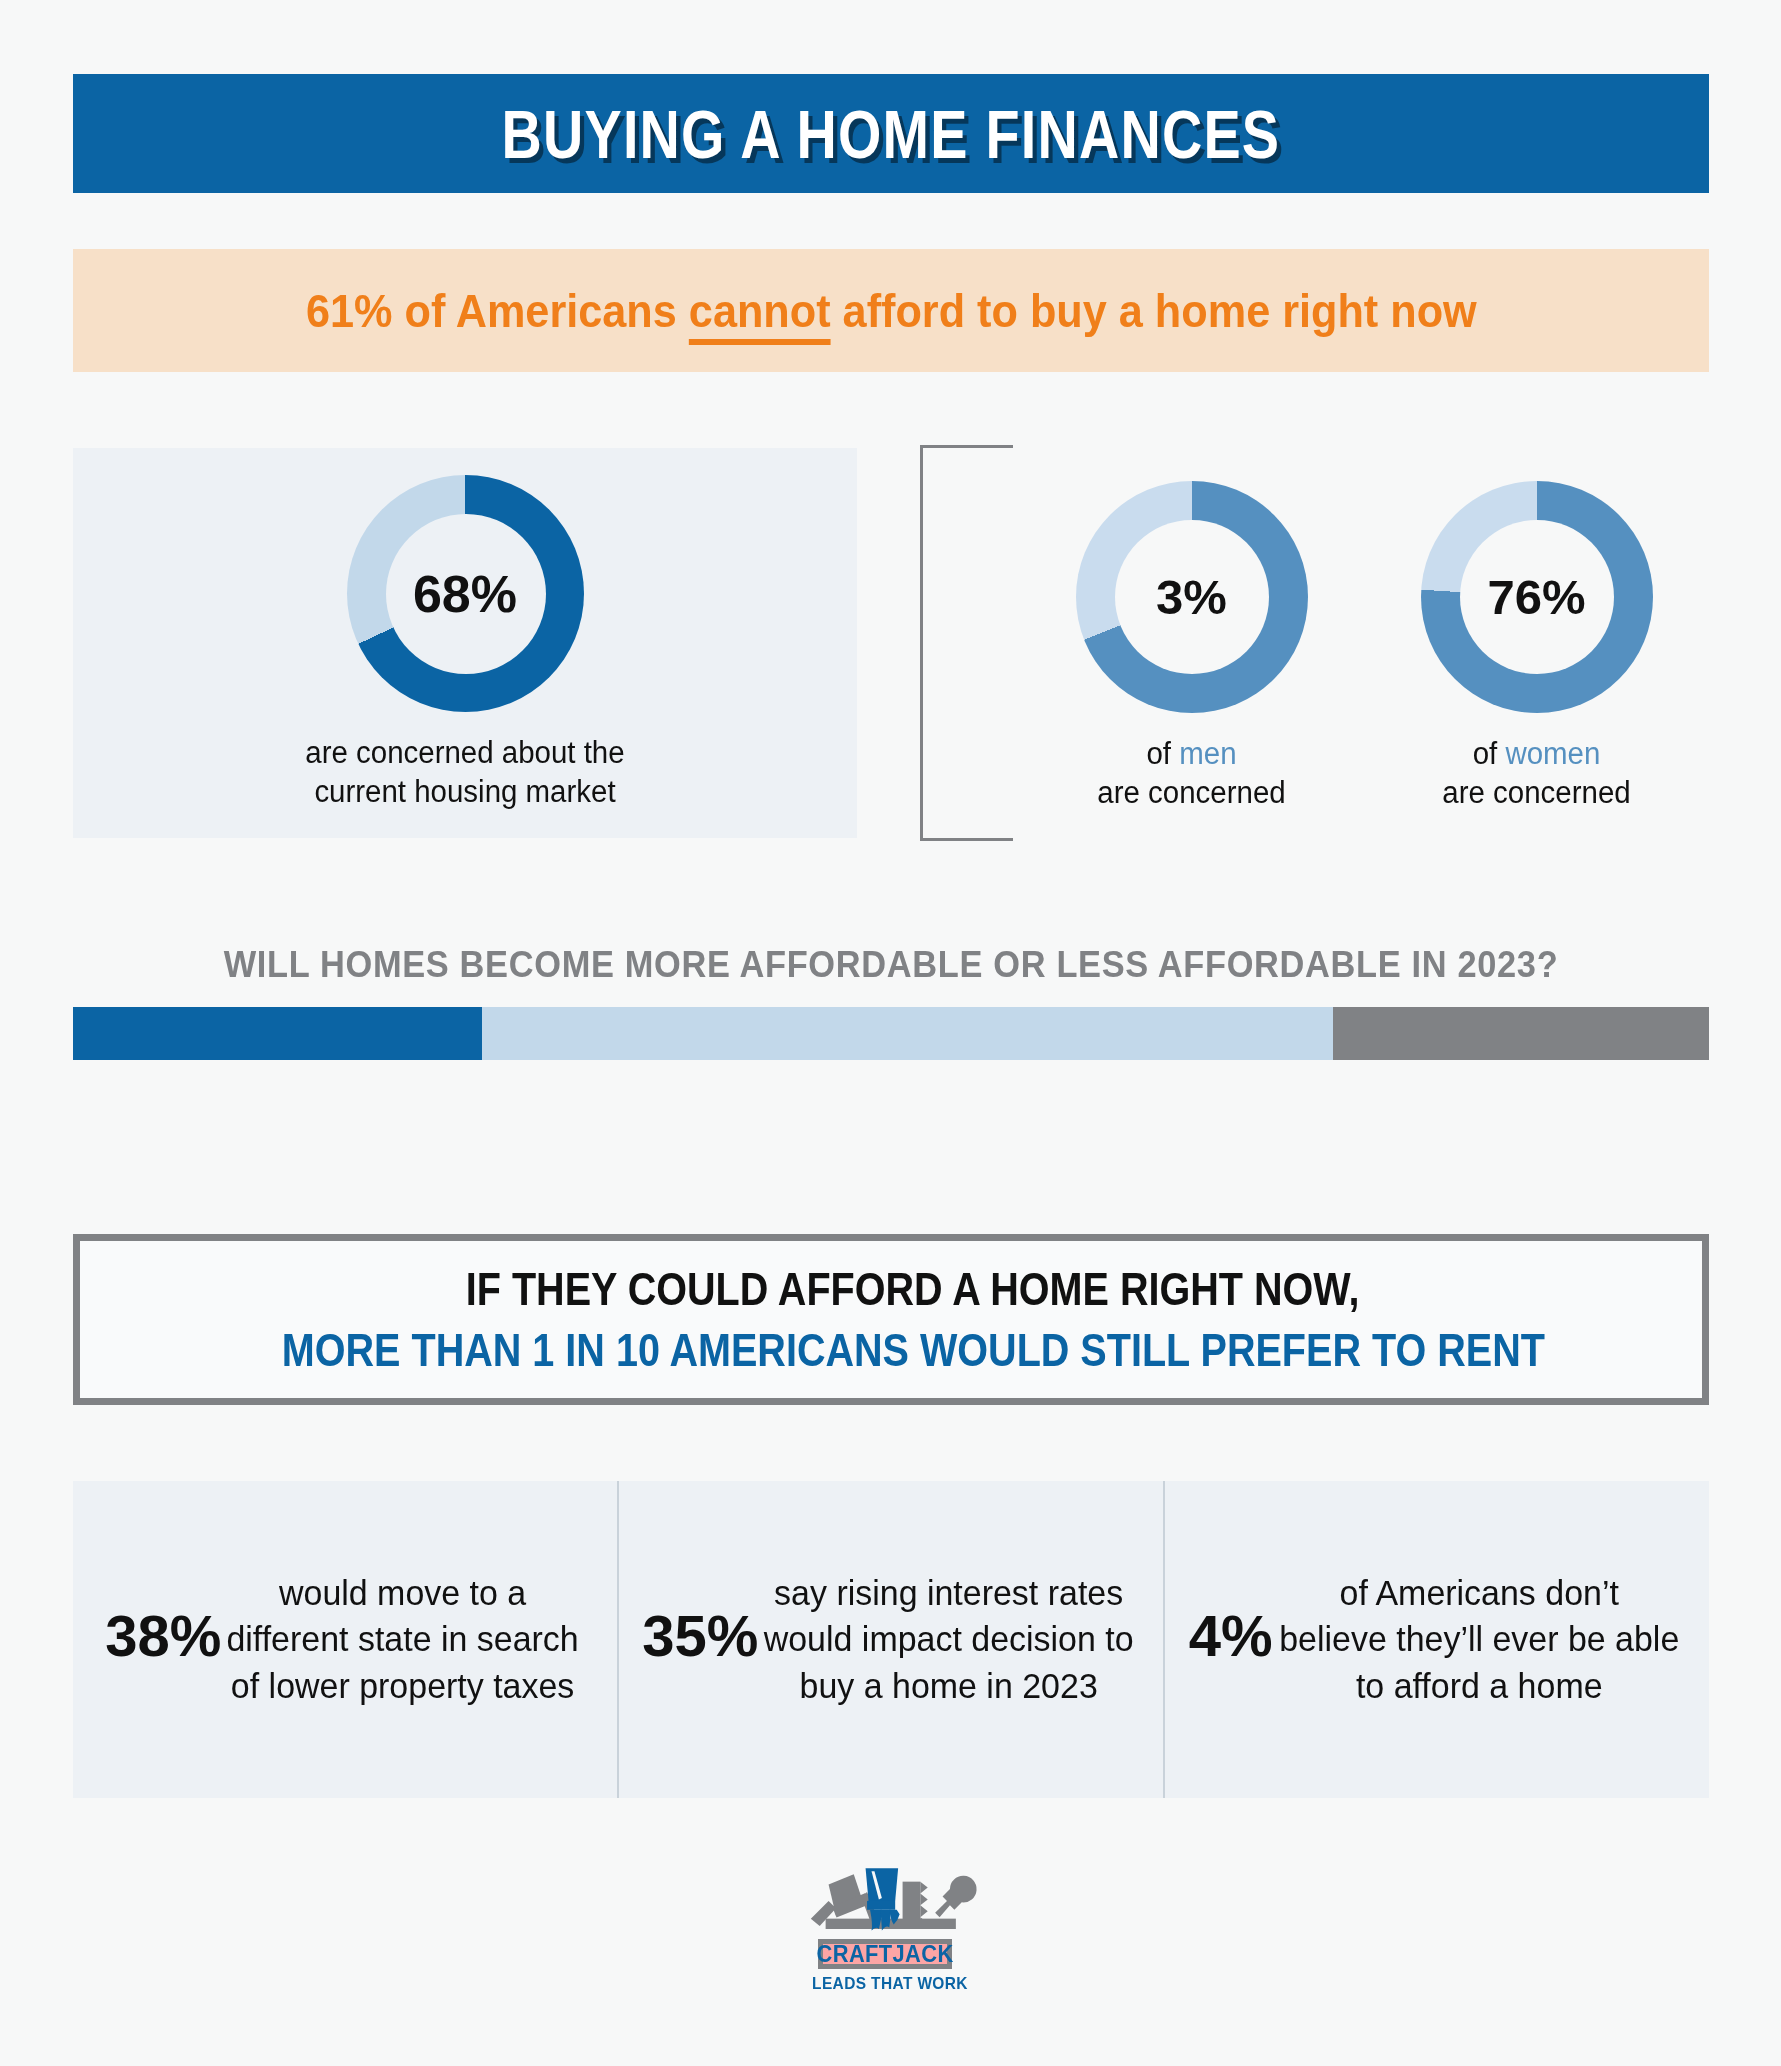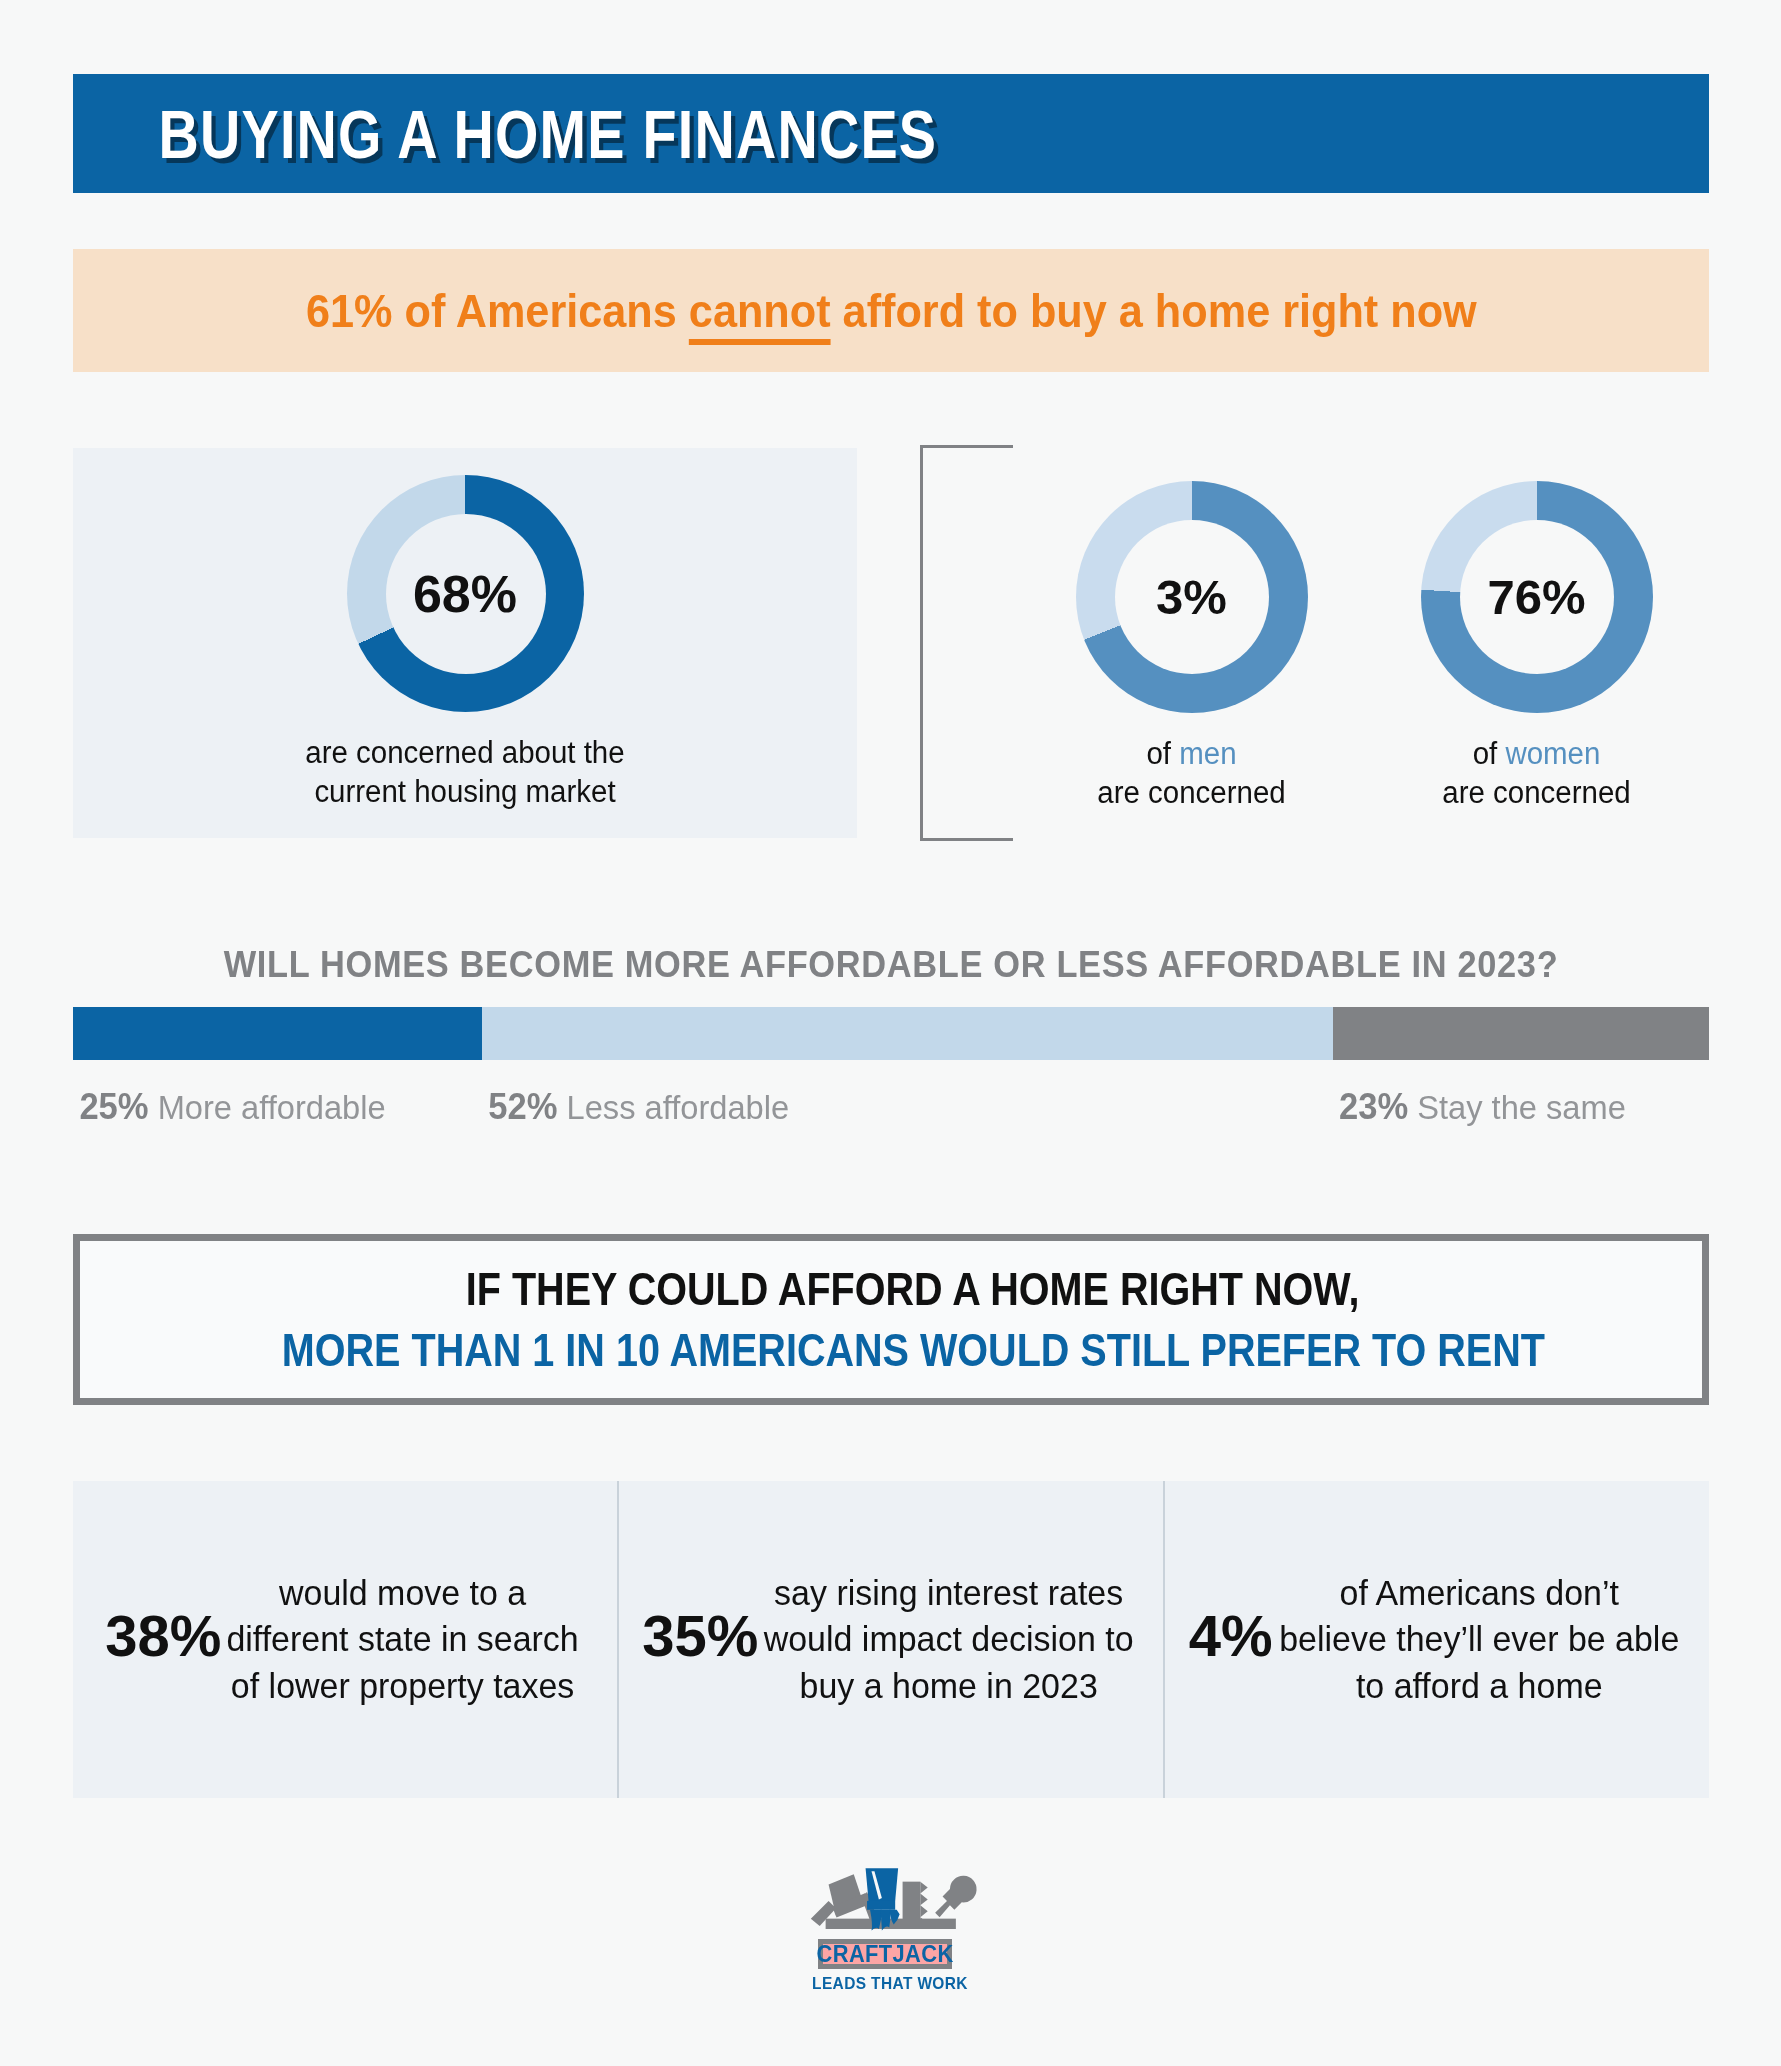--- a/index.html
+++ b/index.html
@@ -8,21 +8,21 @@
     background:#f7f8f8;
     font-family:"Liberation Sans", sans-serif;
     -webkit-font-smoothing:antialiased;
   }
   .page { position:relative; width:1782px; height:2066px; background:#f7f8f8; }
 
   
   .header-bar {
     position:absolute; left:73px; top:74px; width:1636px; height:119px;
     background:#0b64a4;
-    display:flex; align-items:center; justify-content:flex-start;
+    display:flex; align-items:center; justify-content:center;
   }
   .header-title {
     font-family:"Liberation Sans Narrow","Liberation Sans", sans-serif;
     font-weight:700; font-size:68px; letter-spacing:1.5px;
     color:#ffffff; text-transform:uppercase;
     transform:scaleX(0.82);
     text-shadow:5.2px 5.2px 0 rgba(0,0,0,0.45);
     white-space:nowrap;
   }
 
@@ -202,25 +202,20 @@
       <div>are concerned</div>
     </div>
   </div>
 
   <div class="sec-head">WILL HOMES BECOME MORE AFFORDABLE OR LESS AFFORDABLE IN 2023?</div>
 
   <div class="bar-wrap" id="bar-wrap">
       <div class="seg" style="width: 25%; background: rgb(11, 100, 164);"></div>
       <div class="seg" style="width: 52%; background: rgb(194, 216, 234);"></div>
       <div class="seg" style="width: 23%; background: rgb(128, 130, 133);"></div>
-    </div>
-  <div class="bar-labels" id="bar-labels">
-      <div class="bl" style="left: 0%;"><b>25%</b><span> More affordable</span></div>
-      <div class="bl" style="left: 25%;"><b>52%</b><span> Less affordable</span></div>
-      <div class="bl" style="left: 77%;"><b>23%</b><span> Stay the same</span></div>
     </div>
 
   <div class="callout">
     <div class="co1">IF THEY COULD AFFORD A HOME RIGHT NOW,</div>
     <div class="co2">MORE THAN 1 IN 10 AMERICANS WOULD STILL PREFER TO RENT</div>
   </div>
 
   <div class="stats" id="stats">
       <div class="stat">
         <div class="stat-num">38%</div>

